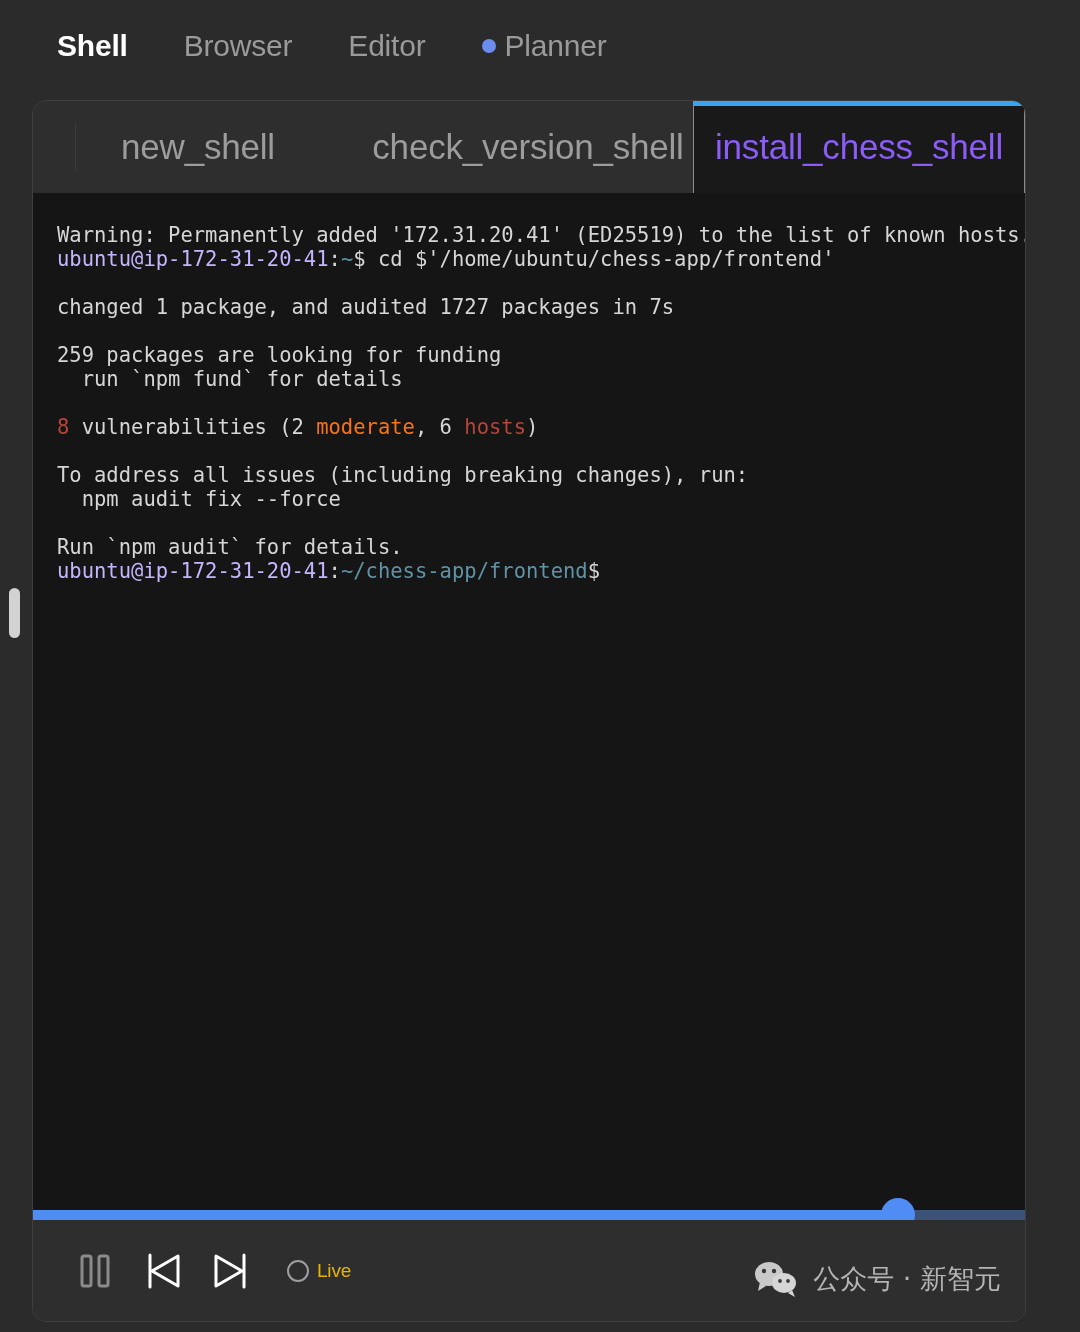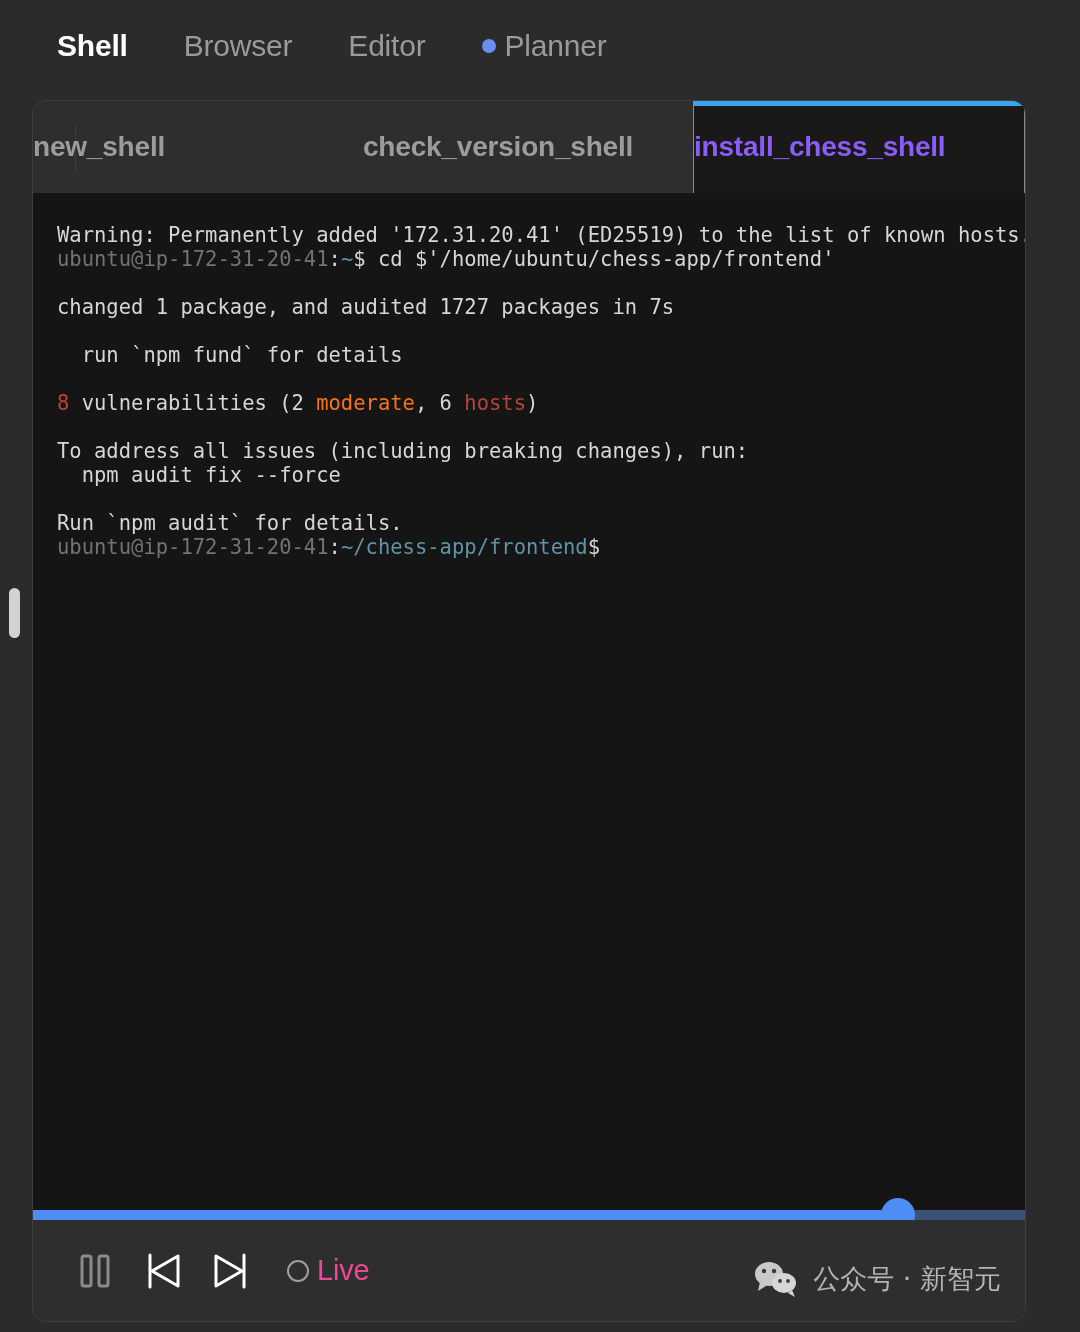--- a/index.html
+++ b/index.html
@@ -60,27 +60,26 @@
     background: #2e2e2e;
     display: flex;
     align-items: stretch;
   }
   .tab-divider {
     position: absolute; left: 42px; top: 22px;
     width: 1px; height: 48px; background: #3d3d3d;
   }
   .tab {
     flex: 1 1 0;
-    display: flex; align-items: center; 
-    font-size: 28px;
+    display: flex; align-items: center; justify-content: center;
+    font-size: 35px;
     color: #9c9c9c;
     position: relative;
     white-space: nowrap;
     letter-spacing: -0.2px;
-    font-weight: bold;
   }
   .tab.active {
     color: #8b5cf6;
     background: #191919;
     border-left: 1px solid #8c8c8c;
     border-right: 1px solid #8c8c8c;
   }
   .tab.active .tab-topbar {
     position: absolute; left: -1px; right: -1px; top: 0; height: 5px;
     background: #3aa3ef;
@@ -92,21 +91,21 @@
     height: 1103px;
     background: #151515;
     padding: 30px 24px 0 24px;
     font-family: "DejaVu Sans Mono", monospace;
     font-size: 20.5px;
     line-height: 24px;
     color: #d6d6d6;
     overflow: hidden;
   }
   .term-line { white-space: pre; min-height: 24px; }
-  .c-user { color: #737373; }
+  .c-user { color: #c4b5fd; }
   .c-path { color: #5f93a5; }
   .c-red  { color: #b5443a; }
   .c-yellow { color: #f97316; }
   .c-default { color: #d6d6d6; }
 
   
   #scrubber {
     position: absolute; left: 0; bottom: 101px; width: 994px; height: 10px;
     background: #2e2e2e;
   }
@@ -139,21 +138,21 @@
   }
   #live-control {
     display: flex; align-items: center;
     margin-left: 16px;
   }
   #live-radio {
     width: 22px; height: 22px; border-radius: 50%;
     border: 2px solid #9e9e9e;
     margin-right: 8px; flex: none;
   }
-  #live-label { font-size: 29px; color: #ec4899; letter-spacing: -0.2px; text-align: center; }
+  #live-label { font-size: 19px; color: #eab308; letter-spacing: -0.2px; text-align: center; }
 
   
   #watermark {
     position: absolute; right: 26px; bottom: 23px;
     display: flex; align-items: center;
   }
   #wechat-icon { margin-right: 14px; flex: none; }
   #watermark-text {
     font-size: 27px; color: #b4b4b4;
     font-family: "DejaVu Sans", sans-serif;
@@ -197,20 +196,21 @@
       <span>install_chess_shell</span>
     </div>
   </div>
 
   <div id="terminal">
       <div class="term-line"><span class="c-default">Warning: Permanently added '172.31.20.41' (ED25519) to the list of known hosts.</span></div>
       <div class="term-line"><span class="c-user">ubuntu@ip-172-31-20-41</span><span class="c-default">:</span><span class="c-path">~</span><span class="c-default">$ cd $'/home/ubuntu/chess-app/frontend'</span></div>
       <div class="term-line"><span class="c-default"></span></div>
       <div class="term-line"><span class="c-default">changed 1 package, and audited 1727 packages in 7s</span></div>
       <div class="term-line"><span class="c-default"></span></div>
+      <div class="term-line"><span class="c-default">259 packages are looking for funding</span></div>
       <div class="term-line"><span class="c-default">  run `npm fund` for details</span></div>
       <div class="term-line"><span class="c-default"></span></div>
       <div class="term-line"><span class="c-red">8</span><span class="c-default"> vulnerabilities (2 </span><span class="c-yellow">moderate</span><span class="c-default">, 6 </span><span class="c-red">hosts</span><span class="c-default">)</span></div>
       <div class="term-line"><span class="c-default"></span></div>
       <div class="term-line"><span class="c-default">To address all issues (including breaking changes), run:</span></div>
       <div class="term-line"><span class="c-default">  npm audit fix --force</span></div>
       <div class="term-line"><span class="c-default"></span></div>
       <div class="term-line"><span class="c-default">Run `npm audit` for details.</span></div>
       <div class="term-line"><span class="c-user">ubuntu@ip-172-31-20-41</span><span class="c-default">:</span><span class="c-path">~/chess-app/frontend</span><span class="c-default">$</span></div>
     </div>

